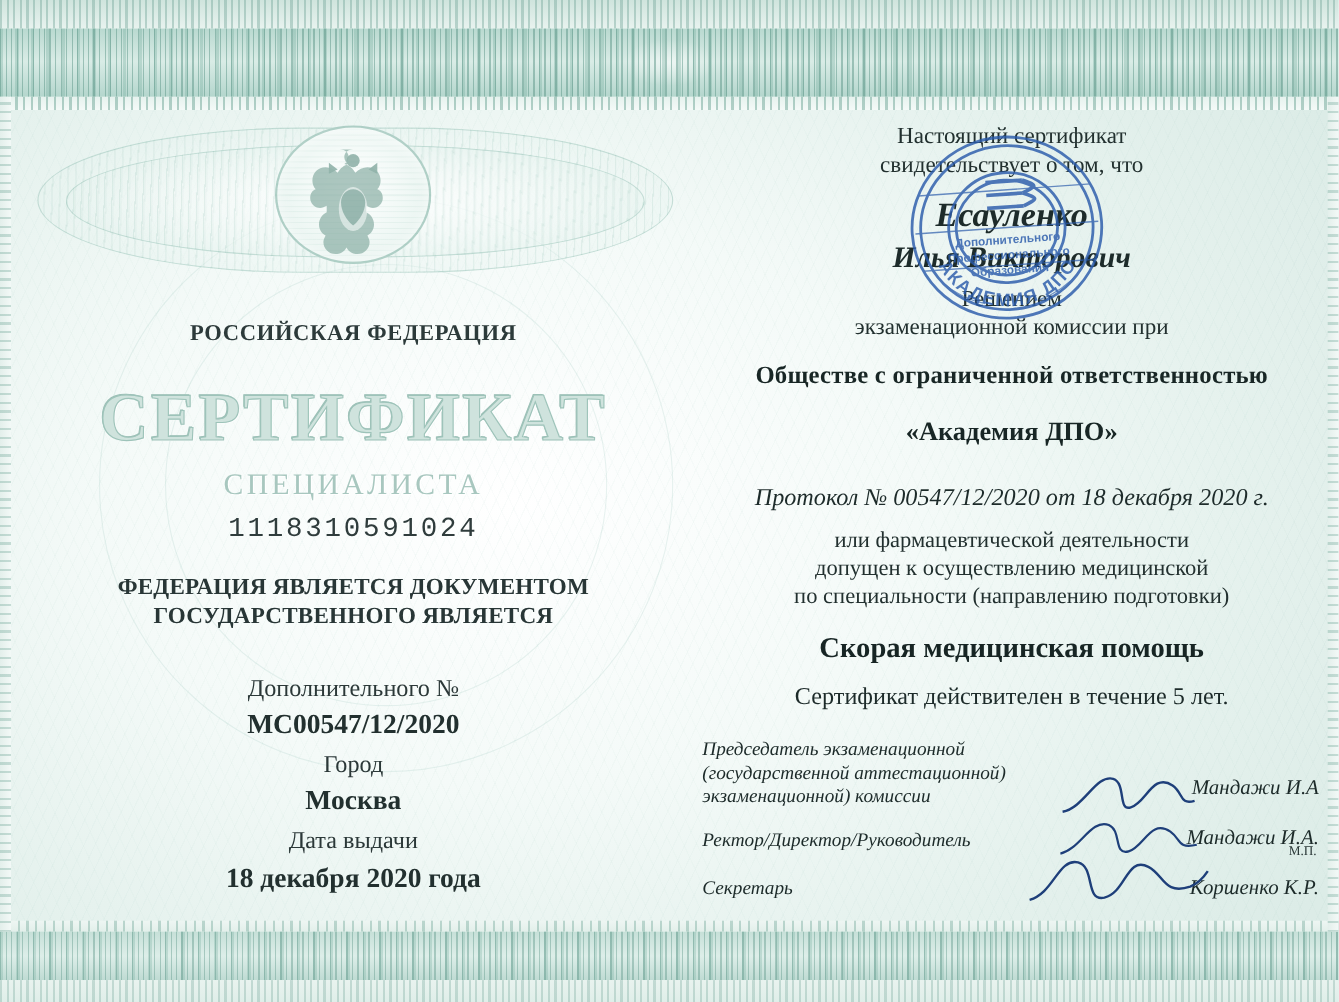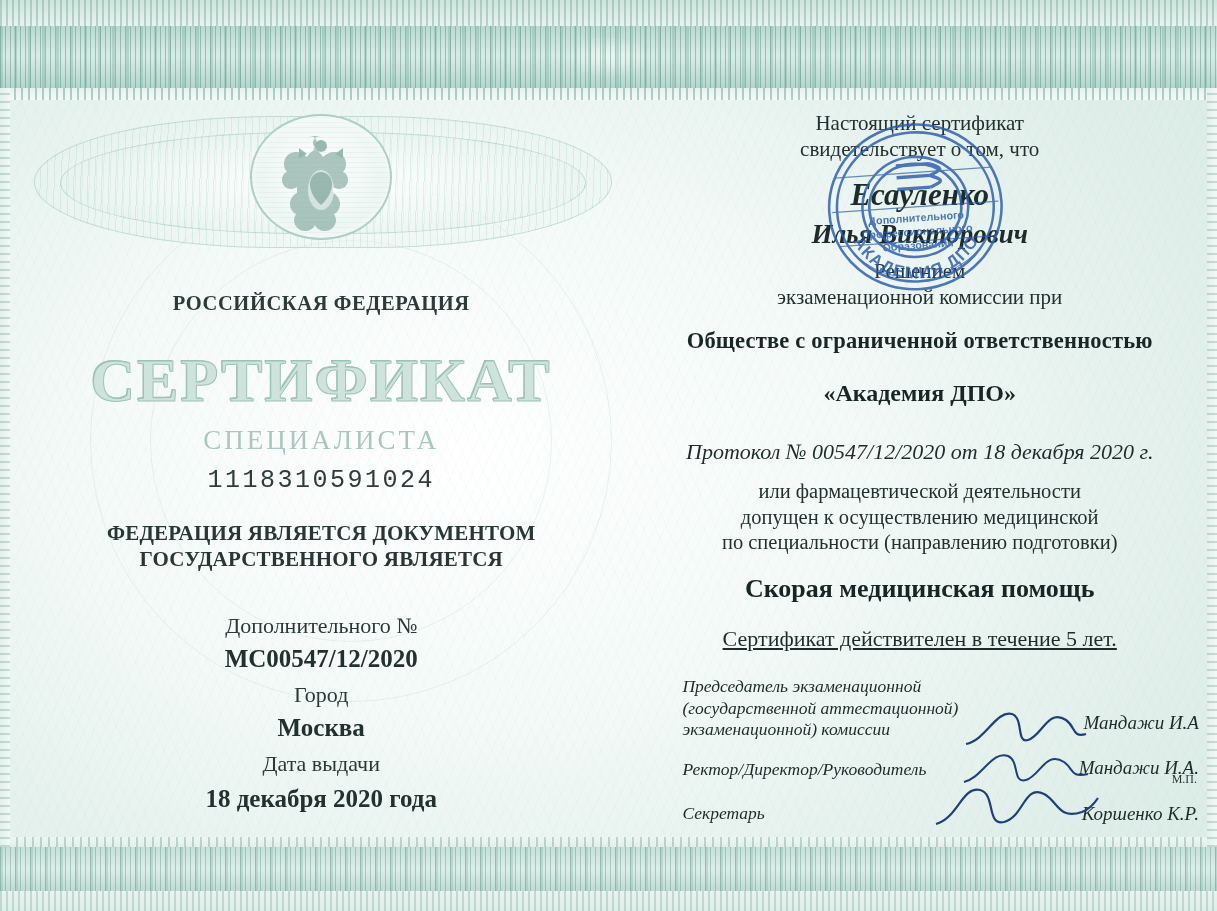--- a/index.html
+++ b/index.html
@@ -297,39 +297,37 @@
     color: #22302f;
   }
   .r-speciality {
     margin-top: 18px;
     font-size: 26px;
     font-weight: bold;
     color: #17position;
     color: #172524;
   }
   .r-valid {
-    margin-top: 22px;
+    margin-top: 16px;
     font-size: 22px;
     color: #1d2b2a;
-    text-decoration: underline;
   }
 
   
   .sign-area {
     position: relative;
     margin-top: 24px;
     text-align: left;
     padding-left: 6px;
     height: 170px;
   }
   .sign-row {
     position: relative;
     font-style: italic;
     color: #1c2a29;
-    margin-left: 44px;
   }
   .sign-role {
     font-size: 17.5px;
     line-height: 1.24;
   }
   .sign-name {
     position: absolute;
     right: 8px;
     font-size: 19px;
     font-style: italic;

